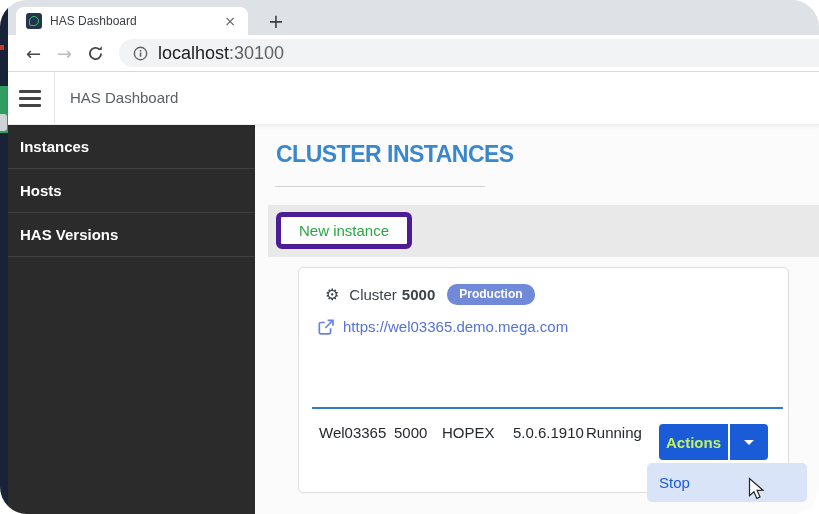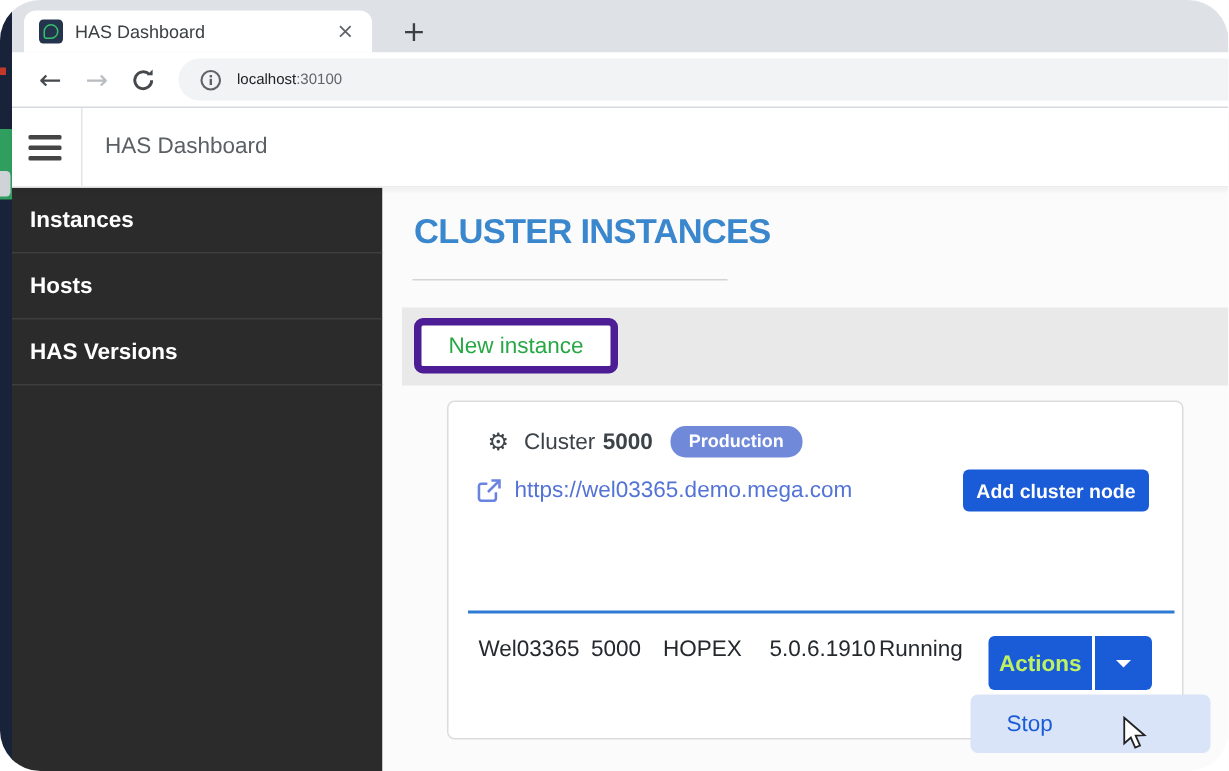--- a/index.html
+++ b/index.html
@@ -30,21 +30,21 @@
   
   .toolbar { position: absolute; left: 8px; right: 0; top: 35px; height: 37px; background: #fff;
              border-bottom: 1px solid #d6d9dd; display: flex; align-items: center; padding-left: 10px; }
   .nav-ic { width: 31px; text-align: center; font-size: 18px; color: #45484c;
             font-family: "DejaVu Sans", sans-serif; flex: none; }
   .nav-ic.disabled { color: #b9bcc0; }
   .reload-ic { width: 31px; flex: none; display: flex; justify-content: center; }
   .urlbar { flex: 1; height: 28px; background: #f1f3f4; border-radius: 14px; margin-left: 8px;
             margin-right: -14px; display: flex; align-items: center; padding: 0 14px; }
   .info-ic { margin-right: 10px; display: flex; }
-  .url-text { font-size: 10px; color: #202124; }
+  .url-text { font-size: 18px; color: #202124; }
   .url-muted { color: #5f6368; }
 
   
   .appheader { position: absolute; left: 8px; right: 0; top: 72px; height: 53px; background: #fff;
                border-bottom: 1px solid #ececec; box-shadow: 0 2px 3px rgba(0,0,0,0.05); z-index: 2; }
   .hamburger { position: absolute; left: 11px; top: 18px; width: 22px; height: 17px;
                display: flex; flex-direction: column; justify-content: space-between; }
   .hamburger span { display: block; height: 2.6px; background: #454545; border-radius: 1px; }
   .vdiv { position: absolute; left: 46px; top: 0; bottom: 0; width: 1px; background: #e4e4e4; }
   .app-title { position: absolute; left: 62px; top: 0; line-height: 52px; font-size: 15px; color: #5b6065; }
@@ -92,21 +92,21 @@
               font-weight: bold; font-size: 15px; display: flex; align-items: center; justify-content: center; }
   .act-sep { width: 2px; background: #fff; }
   .act-caret { width: 38px; background: #1a5cd8; border-radius: 0 4px 4px 0; display: flex;
                align-items: center; justify-content: center; }
   .caret-down { width: 0; height: 0; border-left: 5px solid transparent; border-right: 5px solid transparent;
                 border-top: 5px solid #fff; }
 
   
   .dropdown { position: absolute; left: 647px; top: 463px; width: 160px; height: 39px;
               background: #d9e4f8; border-radius: 5px; display: flex; align-items: center;
-              padding-left: 24px; z-index: 5; }
+              padding-left: 12px; z-index: 5; }
   .menu-item { font-size: 15px; color: #1a5cd8; }
 
   .cursor { position: absolute; left: 748px; top: 477px; z-index: 9; }
 </style>
 </head>
 <body>
 
 <div class="screen">
 
   <div class="left-strip">
@@ -182,21 +182,20 @@
       <div class="link-row">
         <span class="ext-ic">
           <svg width="16" height="16" viewBox="0 0 16 16">
             <path d="M12.6 9.2v4c0 .9-.7 1.6-1.6 1.6H2.9c-.9 0-1.6-.7-1.6-1.6V5.1c0-.9.7-1.6 1.6-1.6h4" fill="none" stroke="#6b83e0" stroke-width="1.7"></path>
             <path d="M9.6 1.3H15v5.4" fill="none" stroke="#6b83e0" stroke-width="1.7"></path>
             <path d="M14.6 1.7L7.3 9" fill="none" stroke="#6b83e0" stroke-width="1.7"></path>
           </svg>
         </span>
         <a class="cl-link" href="#">https://wel03365.demo.mega.com</a>
       </div>
-      <button class="btn-add">Add cluster node</button>
 
       <div class="tline"></div>
 
       <div class="trow">
         <span class="c1">Wel03365</span>
         <span class="c2">5000</span>
         <span class="c3">HOPEX</span>
         <span class="c4">5.0.6.1910</span>
         <span class="c5">Running</span>
       </div>

